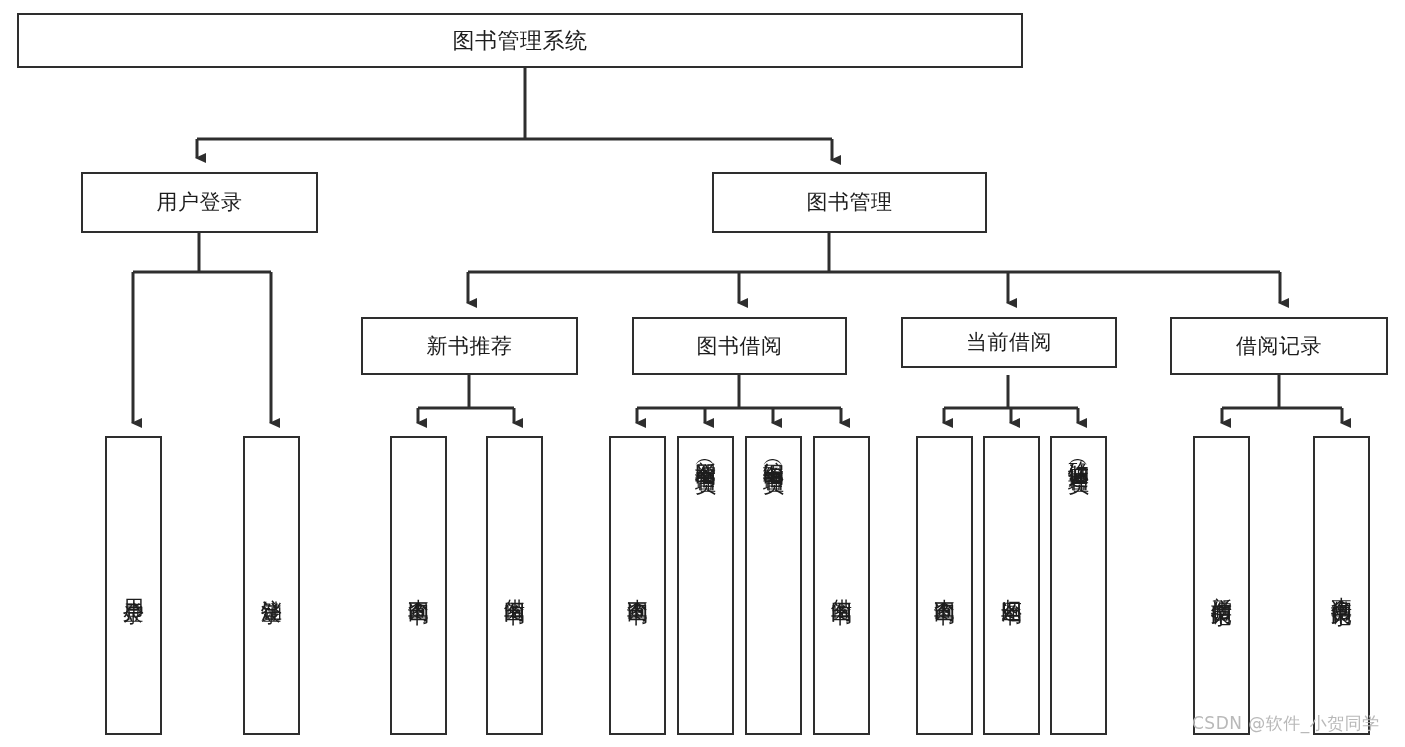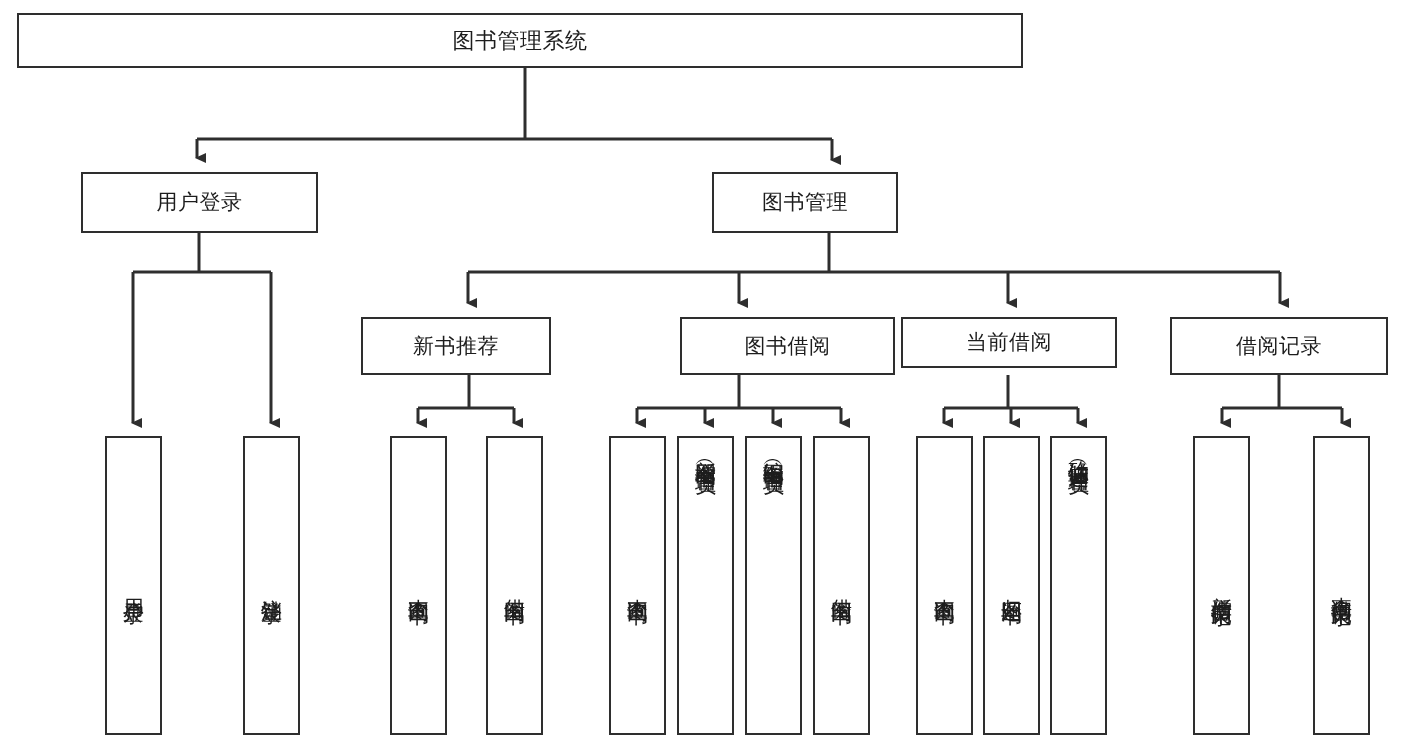--- a/index.html
+++ b/index.html
@@ -134,28 +134,28 @@
     </g>
   </svg>
 
   <div class="node horiz root" style="left:17px; top:13px; width:1006px; height:55px;">
     <span class="label">图书管理系统</span>
   </div>
 
   <div class="node horiz" style="left:81px; top:172px; width:237px; height:61px;">
     <span class="label">用户登录</span>
   </div>
-  <div class="node horiz" style="left:712px; top:172px; width:186px; height:61px;">
+  <div class="node horiz" style="left:712px; top:172px; width:275px; height:61px;">
     <span class="label">图书管理</span>
   </div>
 
-  <div class="node horiz" style="left:361px; top:317px; width:190px; height:58px;">
+  <div class="node horiz" style="left:361px; top:317px; width:217px; height:58px;">
     <span class="label">新书推荐</span>
   </div>
-  <div class="node horiz" style="left:632px; top:317px; width:215px; height:58px;margin-left:48px;">
+  <div class="node horiz" style="left:632px; top:317px; width:215px; height:58px;">
     <span class="label">图书借阅</span>
   </div>
   <div class="node horiz" style="left:901px; top:317px; width:216px; height:51px;">
     <span class="label">当前借阅</span>
   </div>
   <div class="node horiz" style="left:1170px; top:317px; width:218px; height:58px;justify-content:center;">
     <span class="label">借阅记录</span>
   </div>
 
   <div class="node vert centered" style="left:105px; top:436px; width:57px; height:299px;">
@@ -195,14 +195,15 @@
     <span class="label">确认归还（管理员）</span>
   </div>
 
   <div class="node vert centered" style="left:1193px; top:436px; width:57px; height:299px;">
     <span class="label">新增借阅记录</span>
   </div>
   <div class="node vert centered" style="left:1313px; top:436px; width:57px; height:299px;">
     <span class="label">查询借阅记录</span>
   </div>
 
+  <div id="watermark">CSDN @软件_小贺同学</div>
 
 </div>
 
 </body></html>

